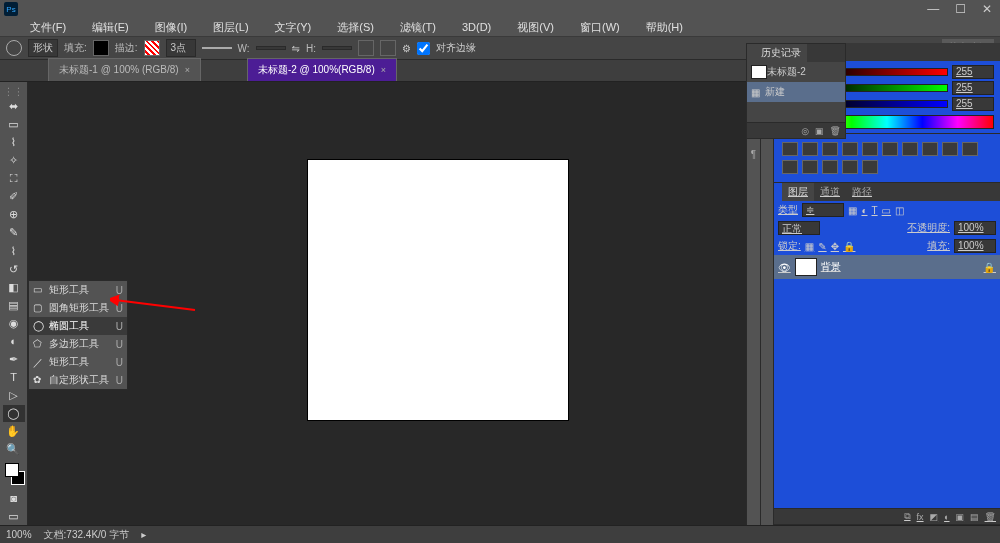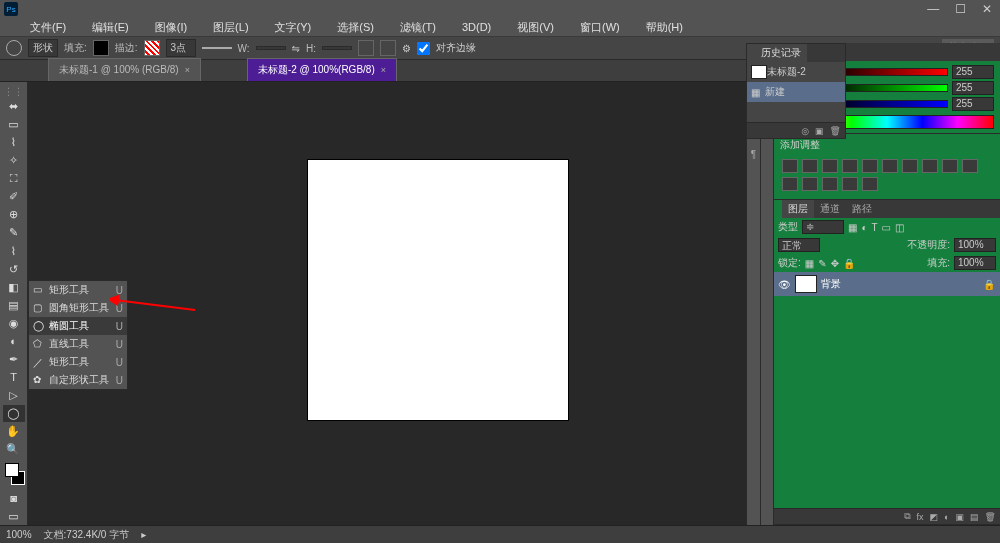--- a/index.html
+++ b/index.html
@@ -30,21 +30,21 @@
   .tool-flyout { position: absolute; top: 280px; left: 28px; width: 100px; background: #535353; border: 1px solid #2a2a2a; font-size: 10px; z-index: 20; }
   .fly-item { display: flex; align-items: center; padding: 2px 4px; gap: 4px; color: #ddd; }
   .fly-item.sel { background: #3a3a3a; color: #fff; }
   .fly-item .shortcut { margin-left: auto; color: #aaa; }
   .fly-ico { width: 12px; height: 12px; display: inline-block; }
   .red-arrow { position: absolute; top: 290px; left: 110px; pointer-events: none; z-index: 30; }
   .swatches { width: 22px; height: 30px; position: relative; margin-top: 4px; }
   .swatch-fg { position: absolute; top: 0; left: 2px; width: 14px; height: 14px; background: #fff; border: 1px solid #000; }
   .swatch-bg { position: absolute; top: 8px; left: 8px; width: 14px; height: 14px; background: #000; border: 1px solid #fff; }
   .tool-strip { position: absolute; top: 82px; right: 240px; width: 14px; bottom: 18px; background: #535353; border-left: 1px solid #2a2a2a; display: flex; flex-direction: column; align-items: center; gap: 10px; padding-top: 4px; color: #aaa; font-size: 10px; }
-  .right-panels { position: absolute; top: 43px; right: 0; width: 240px; bottom: 18px; background: #15803d; display: flex; }
+  .right-panels { position: absolute; top: 43px; right: 0; width: 240px; bottom: 18px; background: #1d4ed8; display: flex; text-decoration: underline; }
   .strip2 { width: 14px; border-left: 1px solid #2a2a2a; border-right: 1px solid #2a2a2a; background: #535353; display: flex; flex-direction: column; align-items: center; gap: 10px; padding-top: 4px; color: #aaa; font-size: 10px; }
   .panel-stack { flex: 1; display: flex; flex-direction: column; }
   .panel { border-bottom: 1px solid #2a2a2a; }
   .panel-tabs { display: flex; background: #383838; height: 18px; font-size: 10px; margin-left: 8px; }
   .ptab { padding: 2px 6px; color: #aaa; background: #383838; }
   .ptab.active { background: #454545; color: #ddd; }
   .panel-body { padding: 4px 6px; }
   .color-row { display: flex; align-items: center; gap: 4px; margin-bottom: 2px; }
   .color-slider { flex: 1; height: 8px; background: linear-gradient(to right, #000, #f00); border: 1px solid #222; }
   .color-slider.g { background: linear-gradient(to right, #000, #0f0); }
@@ -190,21 +190,21 @@
     <span>圆角矩形工具</span>
     <span class="shortcut">U</span>
   </div>
   <div class="fly-item sel">
     <span class="fly-ico">◯</span>
     <span>椭圆工具</span>
     <span class="shortcut">U</span>
   </div>
   <div class="fly-item">
     <span class="fly-ico">⬠</span>
-    <span>直线工具</span>
+    <span>多边形工具</span>
     <span class="shortcut">U</span>
   </div>
   <div class="fly-item">
     <span class="fly-ico">／</span>
     <span>矩形工具</span>
     <span class="shortcut">U</span>
   </div>
   <div class="fly-item">
     <span class="fly-ico">✿</span>
     <span>自定形状工具</span>
@@ -282,21 +282,20 @@
                 <span class="sm-field">255</span>
               </div>
           </div>
         </div>
         <div class="spectrum"></div>
       </div>
     </div>
 
     <div class="panel">
       <div class="panel-body">
-        <div style="margin-bottom:3px;">添加调整</div>
         <div class="adjust-icons">
           <div class="adj-ico"></div>
           <div class="adj-ico"></div>
           <div class="adj-ico"></div>
           <div class="adj-ico"></div>
           <div class="adj-ico"></div>
           <div class="adj-ico"></div>
           <div class="adj-ico"></div>
           <div class="adj-ico"></div>
           <div class="adj-ico"></div>

